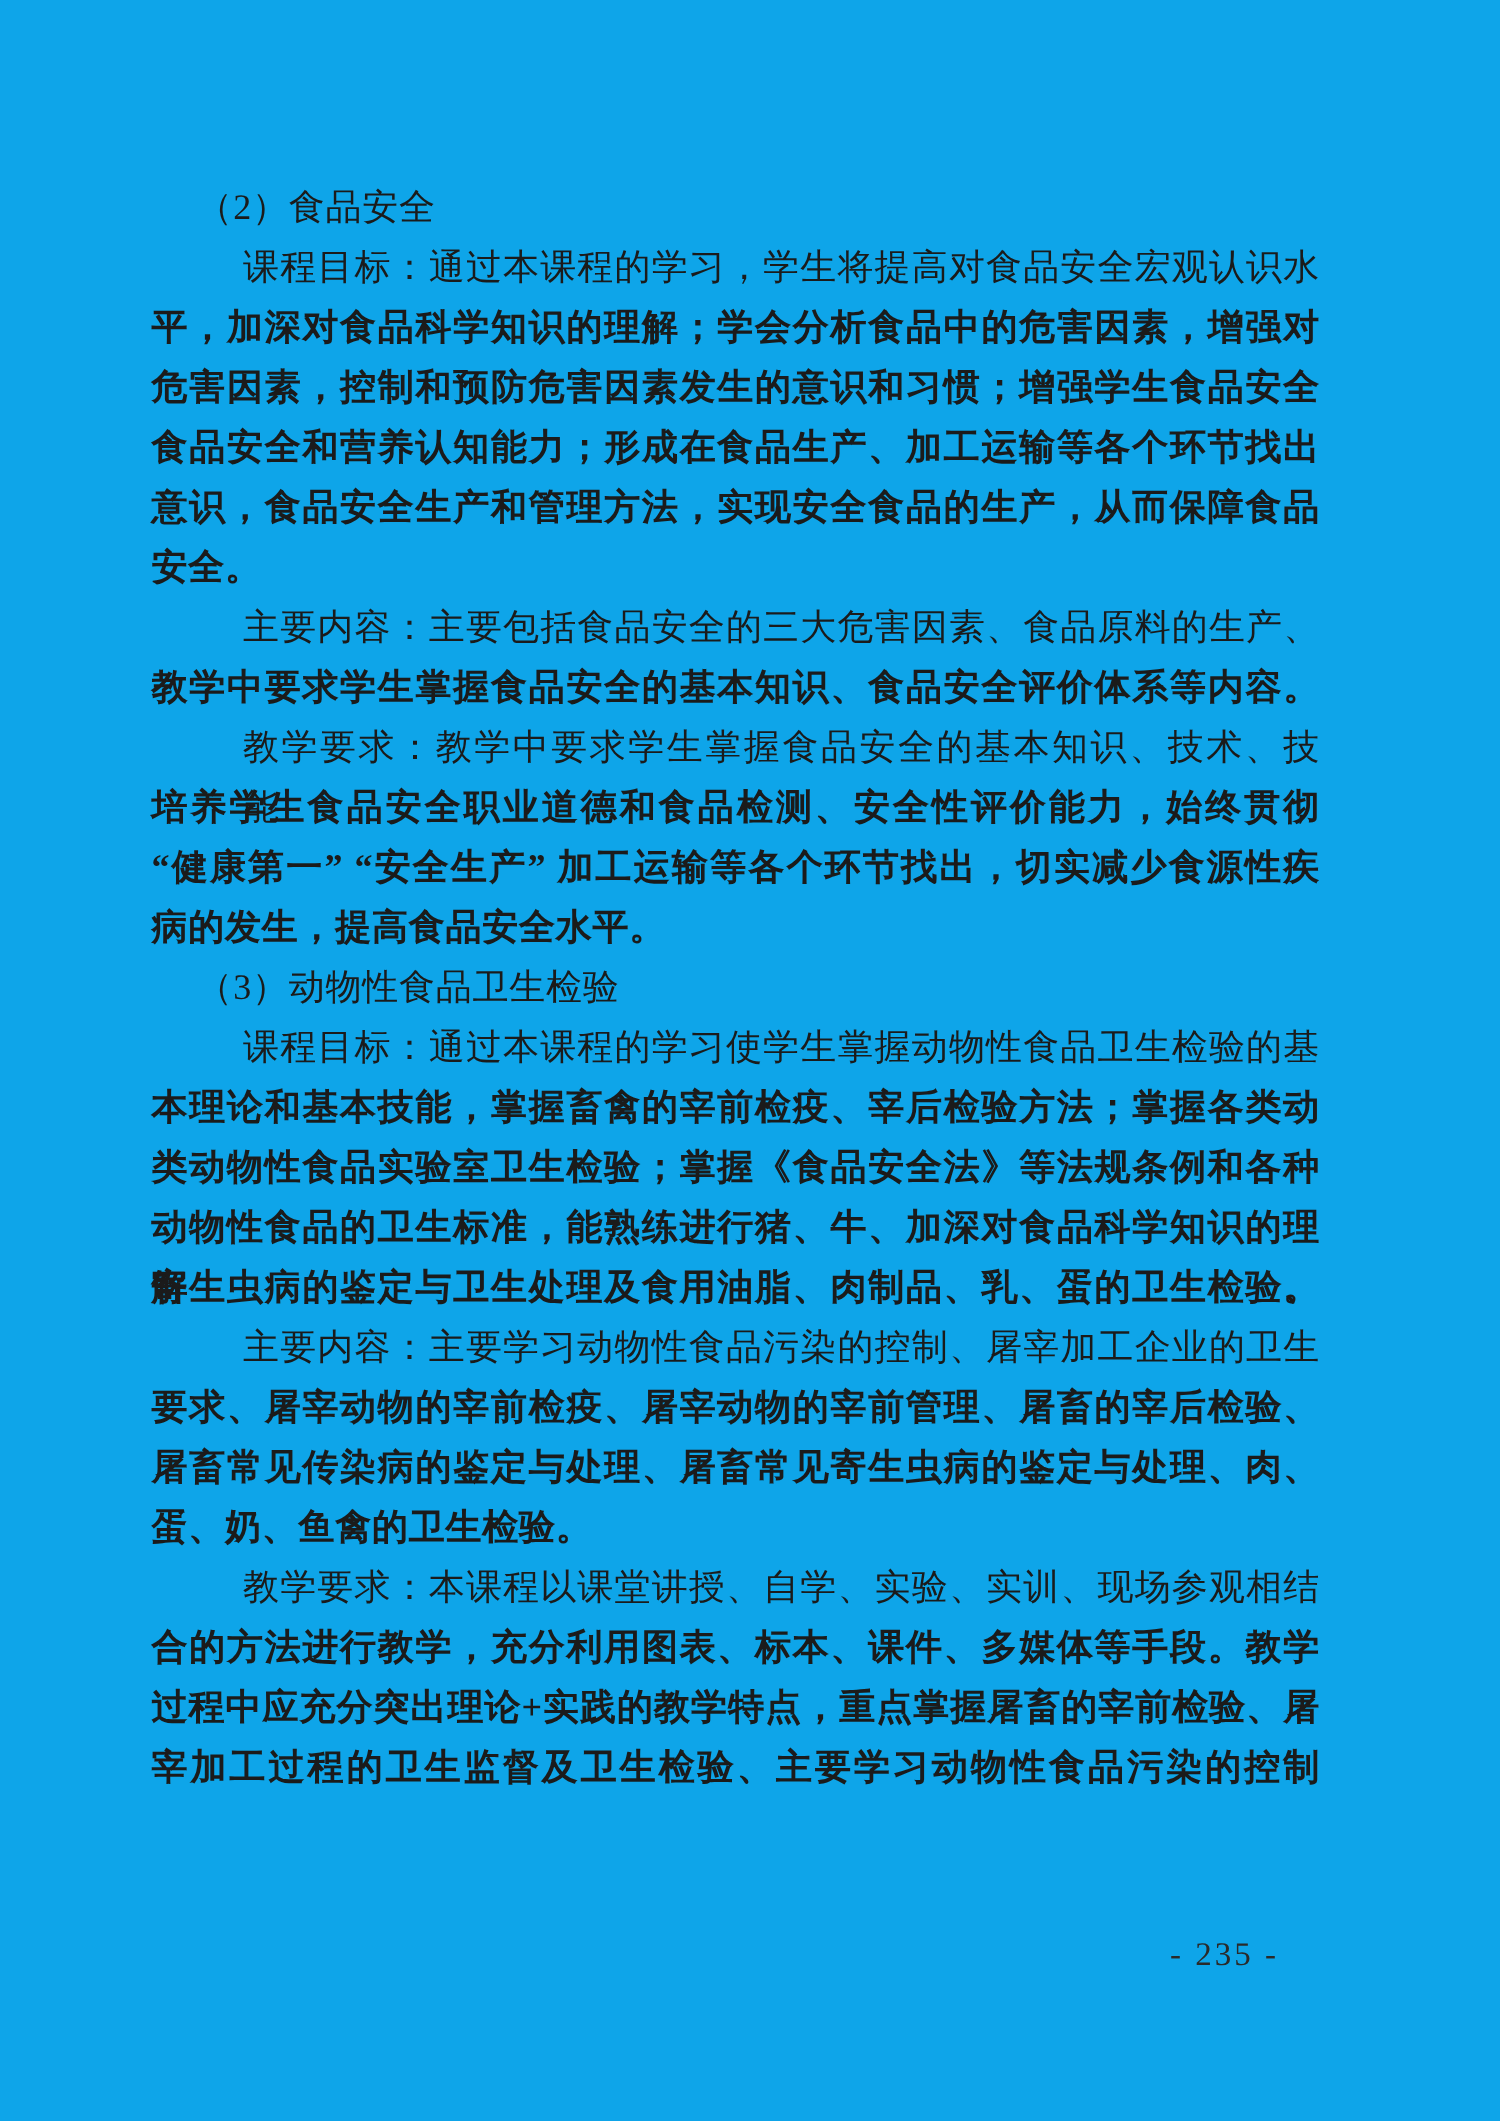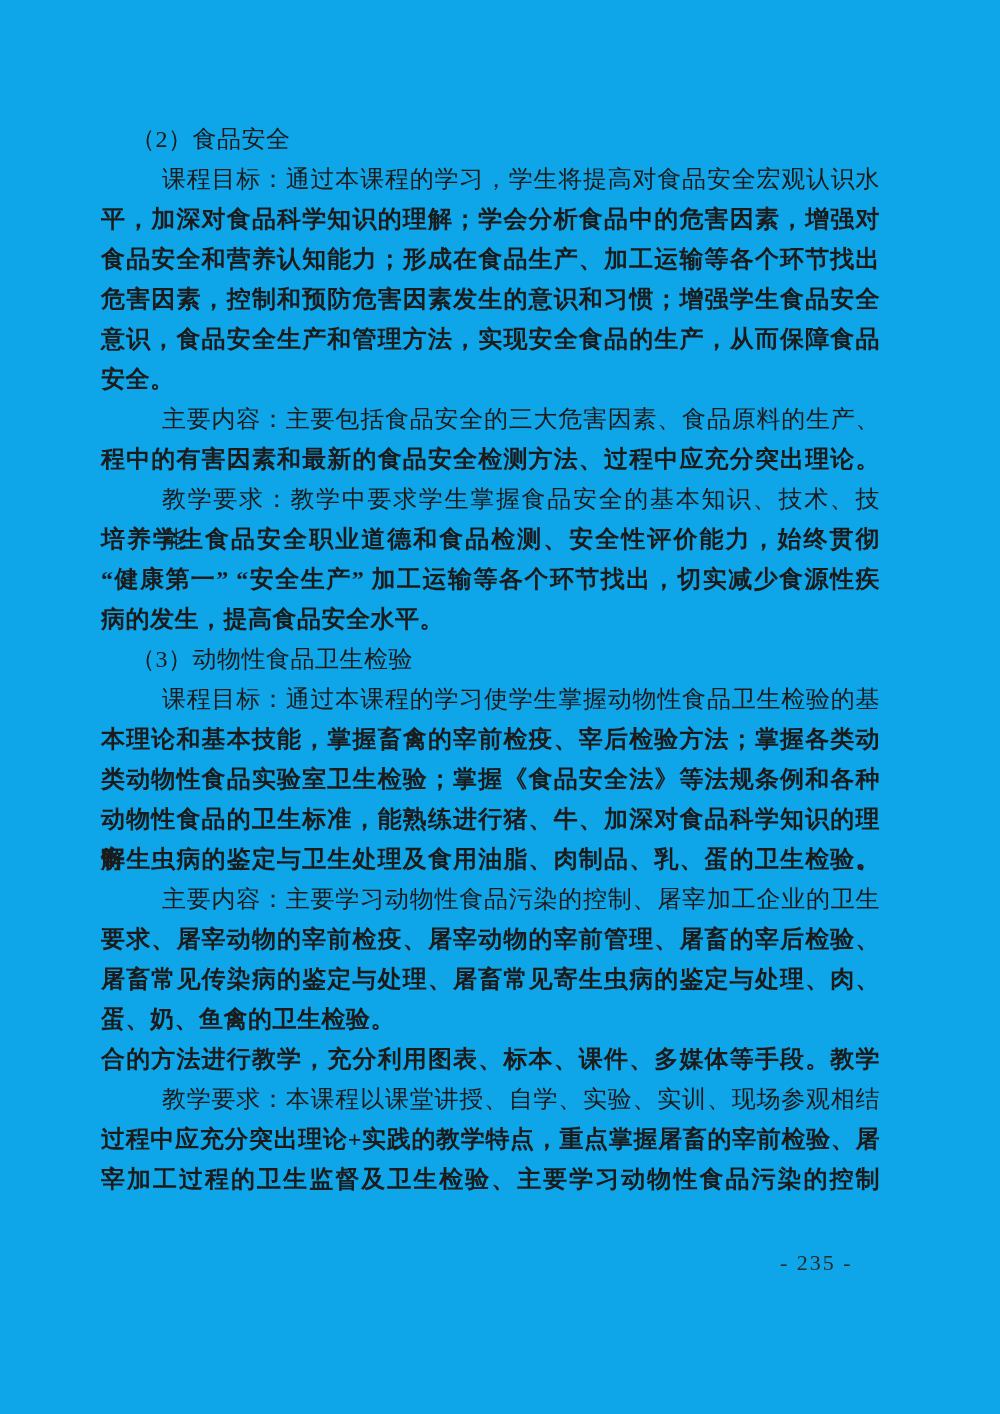--- a/index.html
+++ b/index.html
@@ -35,57 +35,57 @@
     text-align: justify;
     text-align-last: justify;
     text-justify: inter-character;
   }
   .indent-none    { padding-left: 0; font-weight: bold; }
   .indent-heading { padding-left: 30px; }
   .indent-para    { padding-left: 61px; }
   .page-number {
     position: absolute;
     left: 780px;
-    top: 1248px;
+    top: 1288px;
     width: 110px;
     font-size: 22px;
     line-height: 30px;
     letter-spacing: 2px;
     color: #2a2a2a;
     font-family: "Liberation Serif", "DejaVu Serif", serif;
   }
 </style>
 </head>
 <body>
 
 <div class="page">
   <div class="textblock">
 
   <div class="line indent-heading">（2）食品安全</div>
       <div class="line indent-para justify">课程目标：通过本课程的学习，学生将提高对食品安全宏观认识水</div>
       <div class="line indent-none justify">平，加深对食品科学知识的理解；学会分析食品中的危害因素，增强对</div>
+      <div class="line indent-none justify">危害因素，控制和预防危害因素发生的意识和习惯；增强学生食品安全</div>
       <div class="line indent-none justify">食品安全和营养认知能力；形成在食品生产、加工运输等各个环节找出</div>
-      <div class="line indent-none justify">危害因素，控制和预防危害因素发生的意识和习惯；增强学生食品安全</div>
       <div class="line indent-none justify">意识，食品安全生产和管理方法，实现安全食品的生产，从而保障食品</div>
       <div class="line indent-none">安全。</div>
       <div class="line indent-para justify">主要内容：主要包括食品安全的三大危害因素、食品原料的生产、</div>
-      <div class="line indent-none justify">程中的有害因素和最新的食品安全检测方法、过程中应充分突出理论。</div>
+      <div class="line indent-none justify">教学中要求学生掌握食品安全的基本知识、食品安全评价体系等内容。</div>
       <div class="line indent-para justify">教学要求：教学中要求学生掌握食品安全的基本知识、技术、技能，</div>
       <div class="line indent-none justify">培养学生食品安全职业道德和食品检测、安全性评价能力，始终贯彻</div>
       <div class="line indent-none justify">“健康第一” “安全生产” 加工运输等各个环节找出，切实减少食源性疾</div>
       <div class="line indent-none">病的发生，提高食品安全水平。</div>
       <div class="line indent-heading">（3）动物性食品卫生检验</div>
       <div class="line indent-para justify">课程目标：通过本课程的学习使学生掌握动物性食品卫生检验的基</div>
       <div class="line indent-none justify">本理论和基本技能，掌握畜禽的宰前检疫、宰后检验方法；掌握各类动</div>
       <div class="line indent-none justify">类动物性食品实验室卫生检验；掌握《食品安全法》等法规条例和各种</div>
       <div class="line indent-none justify">动物性食品的卫生标准，能熟练进行猪、牛、加深对食品科学知识的理解、</div>
       <div class="line indent-none justify">寄生虫病的鉴定与卫生处理及食用油脂、肉制品、乳、蛋的卫生检验。</div>
       <div class="line indent-para justify">主要内容：主要学习动物性食品污染的控制、屠宰加工企业的卫生</div>
       <div class="line indent-none justify">要求、屠宰动物的宰前检疫、屠宰动物的宰前管理、屠畜的宰后检验、</div>
       <div class="line indent-none justify">屠畜常见传染病的鉴定与处理、屠畜常见寄生虫病的鉴定与处理、肉、</div>
       <div class="line indent-none">蛋、奶、鱼禽的卫生检验。</div>
+      <div class="line indent-para justify">教学要求：本课程以课堂讲授、自学、实验、实训、现场参观相结</div>
       <div class="line indent-none justify">合的方法进行教学，充分利用图表、标本、课件、多媒体等手段。教学</div>
-      <div class="line indent-para justify">教学要求：本课程以课堂讲授、自学、实验、实训、现场参观相结</div>
       <div class="line indent-none justify">过程中应充分突出理论+实践的教学特点，重点掌握屠畜的宰前检验、屠</div>
       <div class="line indent-none justify">宰加工过程的卫生监督及卫生检验、主要学习动物性食品污染的控制</div>
     </div>
   <div class="page-number">- 235 -</div>
 </div>
 
 </body></html>

